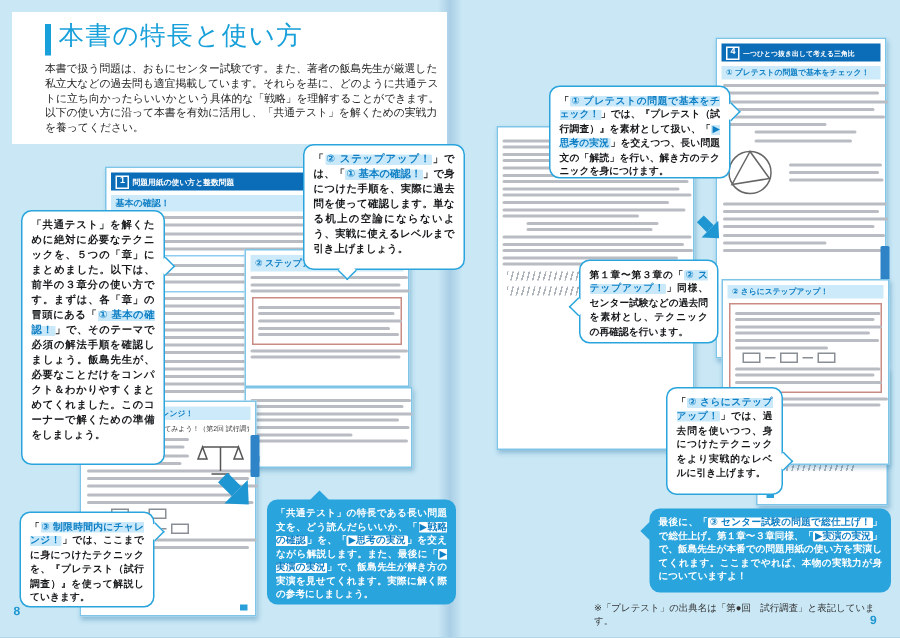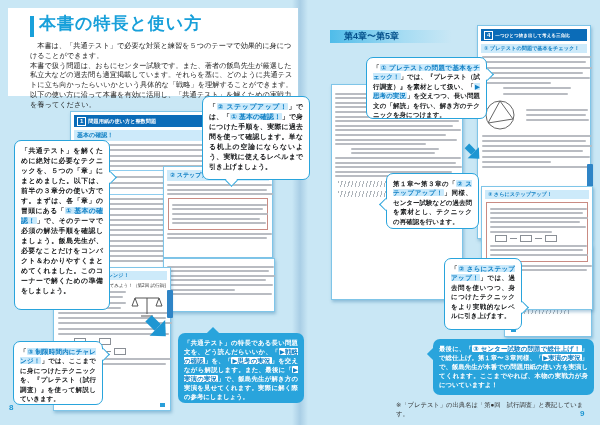--- a/index.html
+++ b/index.html
@@ -3,21 +3,21 @@
 <meta charset="utf-8">
 <style>
   html,body{margin:0;padding:0;background:#9fc9e0;}
   #screen{position:relative;width:600px;height:425px;background:#c9e7f5;overflow:hidden;
           font-family:"Liberation Sans","DejaVu Sans",sans-serif;-webkit-font-smoothing:antialiased;}
   #screen *{box-sizing:border-box;}
 
   
   .intro{position:absolute;left:8px;top:8px;width:290px;height:88px;background:#ffffff;}
   .tbar{position:absolute;left:22px;top:8px;width:4px;height:21px;background:#18a0da;}
-  .ptitle{position:absolute;left:31px;top:4px;margin:0;font-size:17px;font-weight:bold;color:#18a0da;letter-spacing:1px;}
+  .ptitle{position:absolute;left:31px;top:4px;margin:0;font-size:17px;font-weight:normal;color:#18a0da;letter-spacing:1px;}
   .ptext{position:absolute;left:22px;top:33px;width:264px;font-size:7.2px;line-height:9.8px;color:#222;}
   .ptext p{margin:0;}
 
   
   .secbar{position:absolute;height:13px;font-size:9px;font-weight:bold;color:#05518c;line-height:13px;}
   .secbar.l{left:10px;top:96px;width:288px;padding-left:22px;
             background:linear-gradient(90deg,#4fbce9,#9ed9f2 55%,#d9effb);}
   .secbar.r{left:330px;top:30px;width:122px;padding-left:14px;
             background:linear-gradient(90deg,#4fbce9,#a6dcf3 60%,rgba(201,231,245,0));}
 
@@ -71,28 +71,24 @@
 <body>
 
 <div id="screen">
 
   <div class="gutter"></div>
 
   <div class="intro">
     <div class="tbar"></div>
     <h1 class="ptitle">本書の特長と使い方</h1>
     <div class="ptext">
-      <p>　本書は、「共通テスト」で必要な対策と練習を５つのテーマで効果的に身につけることができます。</p>
       <p>本書で扱う問題は、おもにセンター試験です。また、著者の飯島先生が厳選した私立大などの過去問も適宜掲載しています。それらを基に、どのように共通テストに立ち向かったらいいかという具体的な「戦略」を理解することができます。以下の使い方に沿って本書を有効に活用し、「共通テスト」を解くための実戦力を養ってください。</p>
     </div>
   </div>
 
-  <div class="secbar r">
-    <span>第4章〜第5章</span>
-  </div>
 
   <div class="thumb" style="left:70px;top:111px;width:146px;height:190px;">
     <div class="thead">
       <span class="tbadge">1</span>
       <span class="ttitle">問題用紙の使い方と整数問題</span>
     </div>
     <div class="tsub">基本の確認！</div>
     <div>
         <div class="ln" style="width: 97%;"></div>
         <div class="ln" style="width: 93%;"></div>

